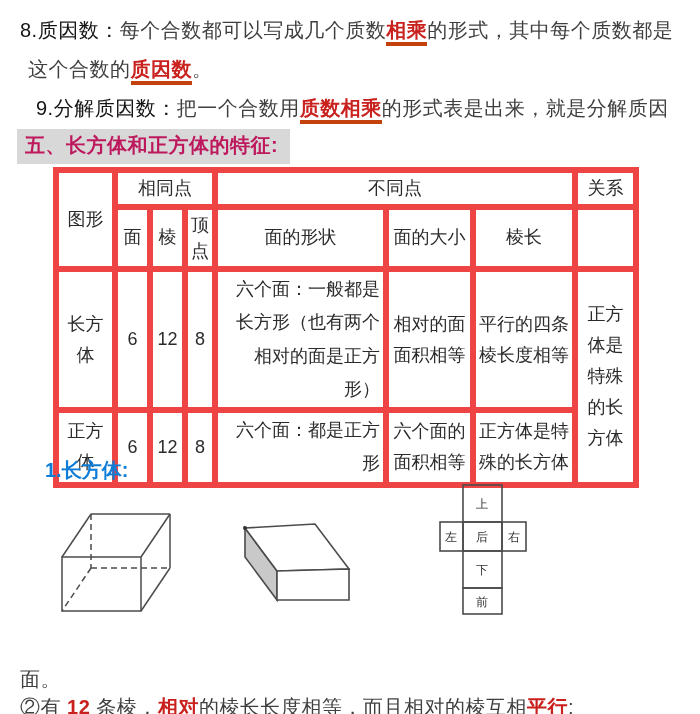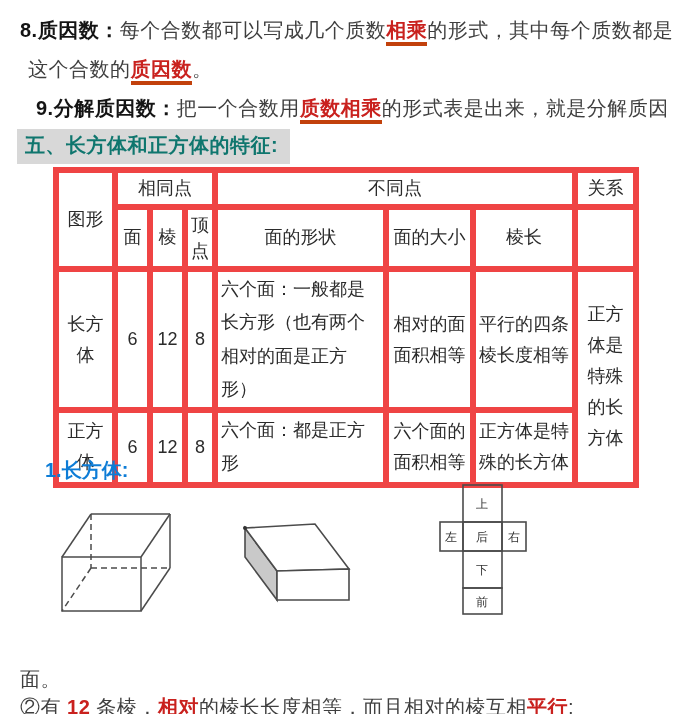--- a/index.html
+++ b/index.html
@@ -1,42 +1,42 @@
 <!DOCTYPE html>
 <html><head>
 <meta charset="utf-8">
 <style>
   html,body { margin:0; padding:0; }
   .page {
     position:relative; width:700px; height:714px; overflow:hidden;
     background:#ffffff; font-family:"Liberation Sans", sans-serif;
   }
   .line { position:absolute; white-space:nowrap; font-size:20px; color:#3f3f3f; letter-spacing:0.5px; }
-  .b  { font-weight:bold; color:#141414; }
+  .b  { font-weight:normal; color:#141414; }
   .r  { color:#c9211e; font-weight:bold; }
   .ru { color:#c9211e; font-weight:bold; border-bottom:4px solid #c2410c; padding-bottom:1px; }
   .u3 { color:#c9211e; font-weight:bold; border-bottom:2px solid #97302a; }
   .heading {
     position:absolute; left:17px; top:129px; background:#d8d8d8;
-    font-size:20px; font-weight:bold; color:#0f766e; padding:3px 12px 5px 8px;
+    font-size:20px; font-weight:bold; color:#be185d; padding:3px 12px 5px 8px;
     white-space:nowrap; letter-spacing:0.5px;
   }
   .section-title {
     position:absolute; left:45px; top:457px; font-size:20px; font-weight:bold;
     color:#0d7cd6; white-space:nowrap;text-align:center;
   }
   table.spec {
     position:absolute; left:53px; top:167px; border-collapse:collapse;
     table-layout:fixed; font-size:18px; color:#2b2b2b; width:580px;
   }
   table.spec td {
     border:6px solid #ef4444; text-align:center; vertical-align:middle;
     padding:0 2px; line-height:1.72; overflow:hidden;
   }
-  table.spec td.left { text-align:left; padding:1px 3px; line-height:1.85; }
+  table.spec td.left { text-align:right; padding:1px 3px; line-height:1.85; }
   .fig { position:absolute; }
   .fig line, .fig path, .fig polygon, .fig rect { stroke:#4b4b4b; }
   .net-label { font-size:12px; fill:#333; font-family:"Liberation Sans", sans-serif; }
 </style>
 </head>
 <body>
 
 <div class="page">
 
   <div class="line" style="left:20px; top:17px;">

